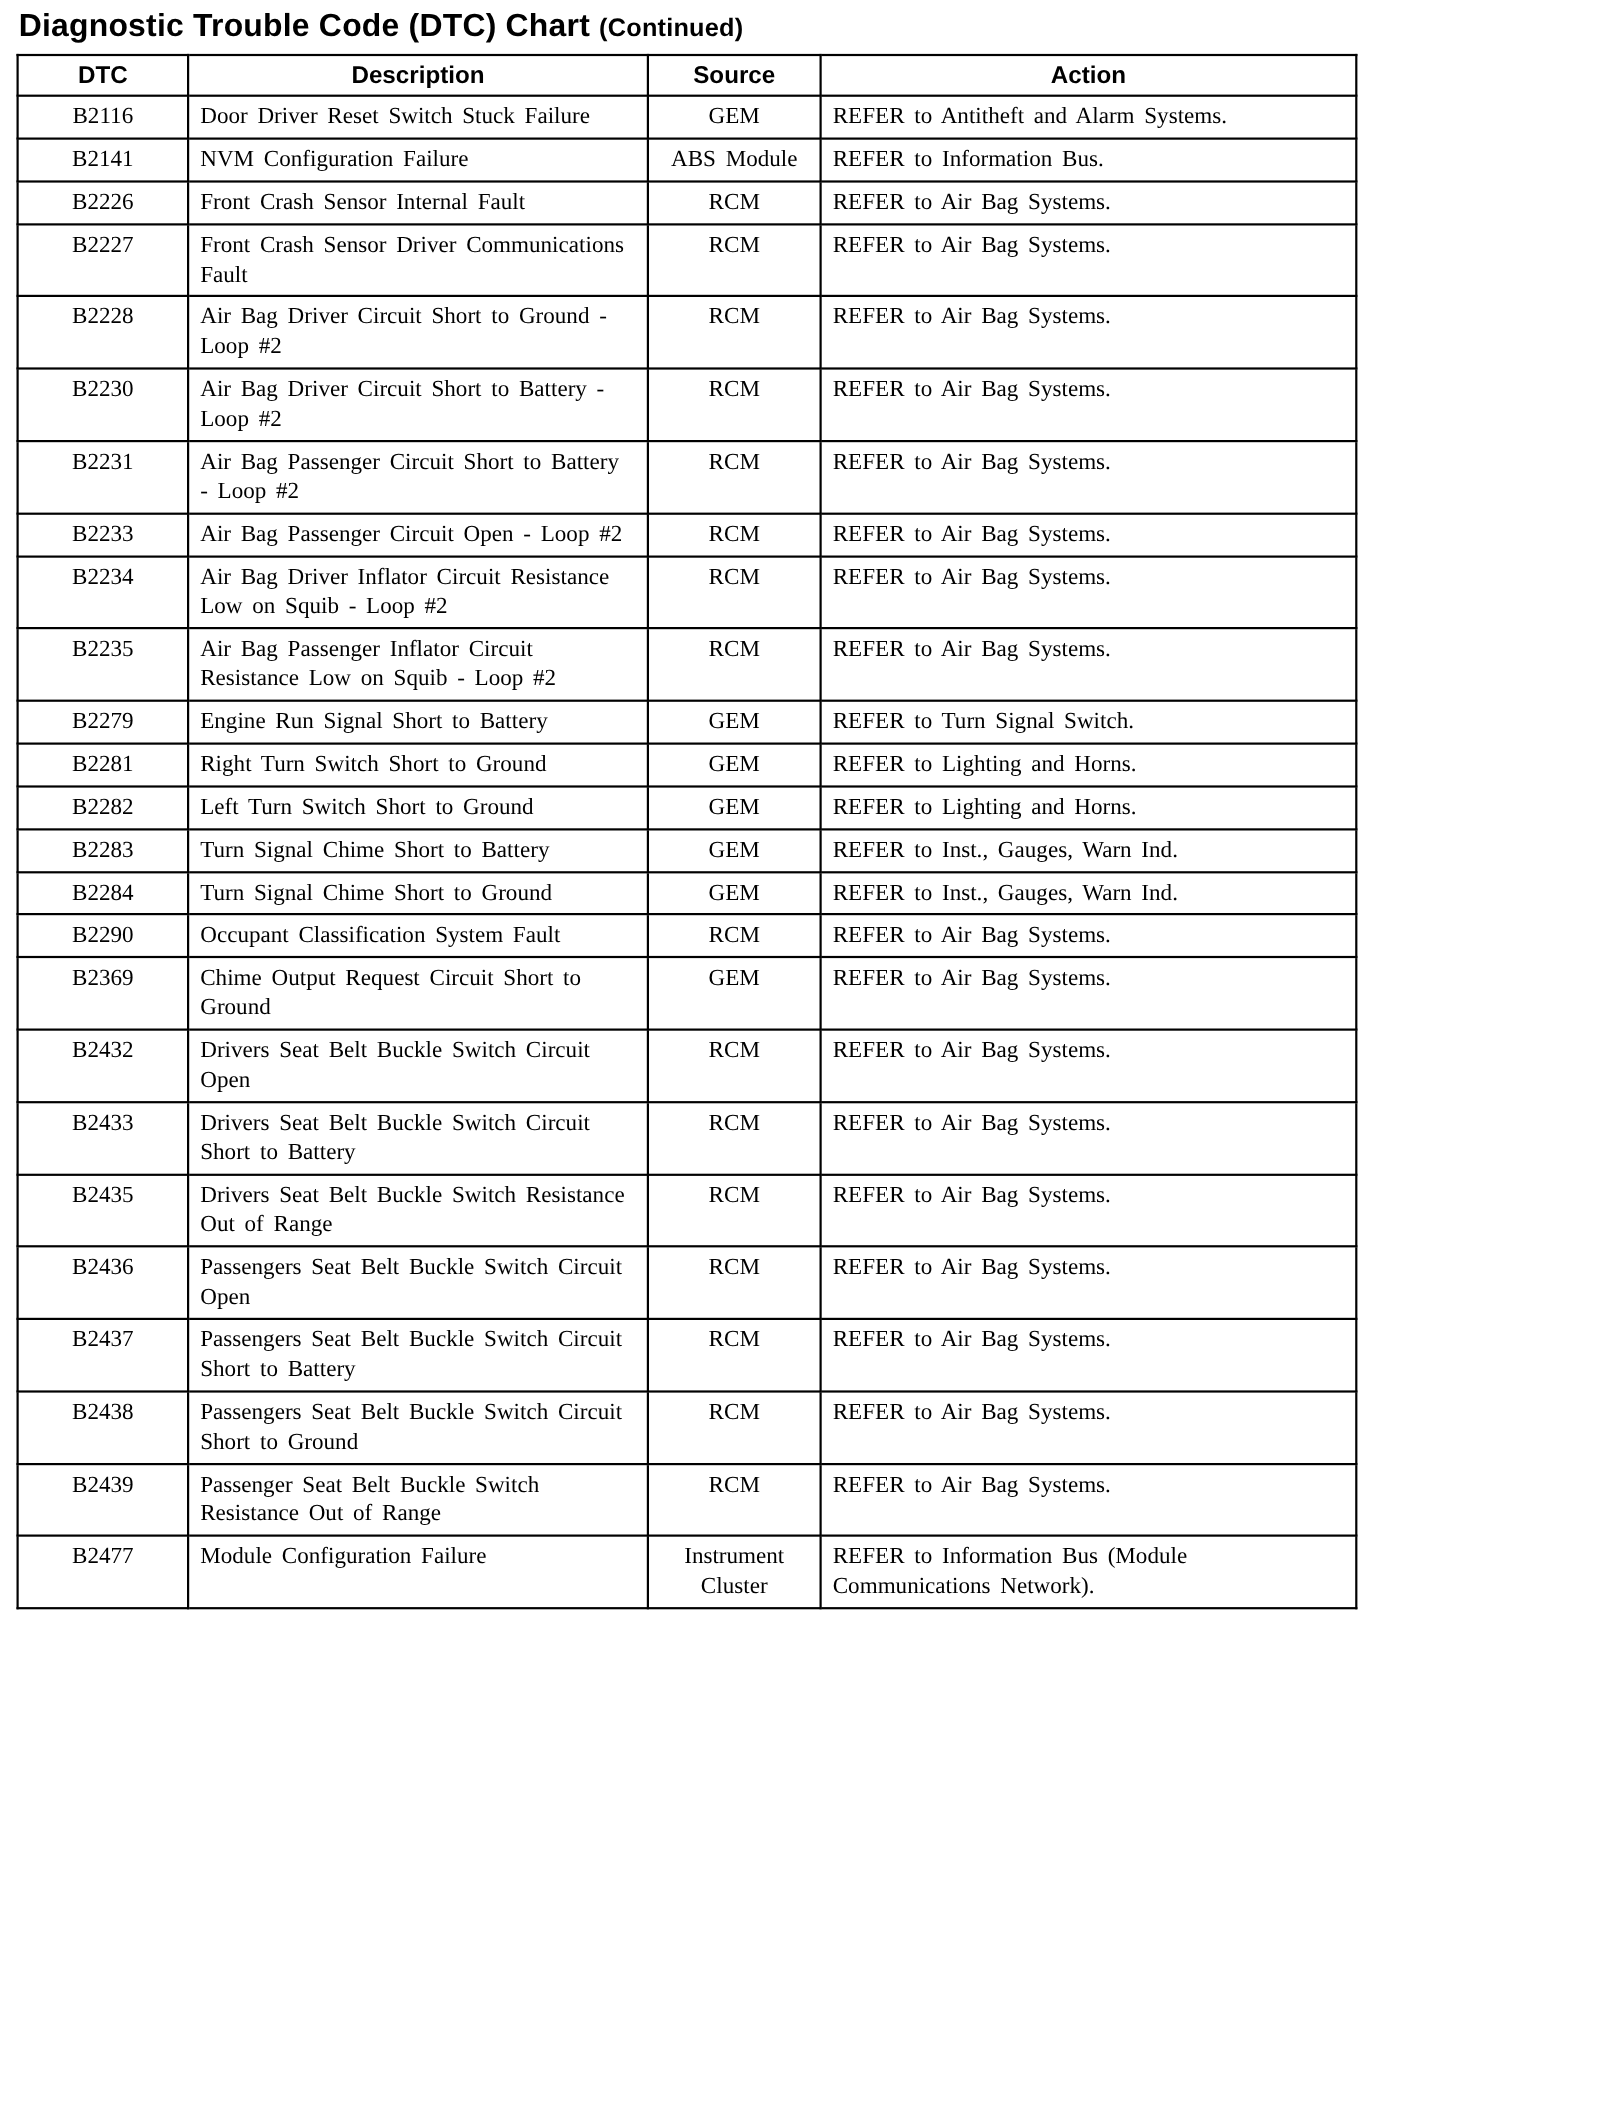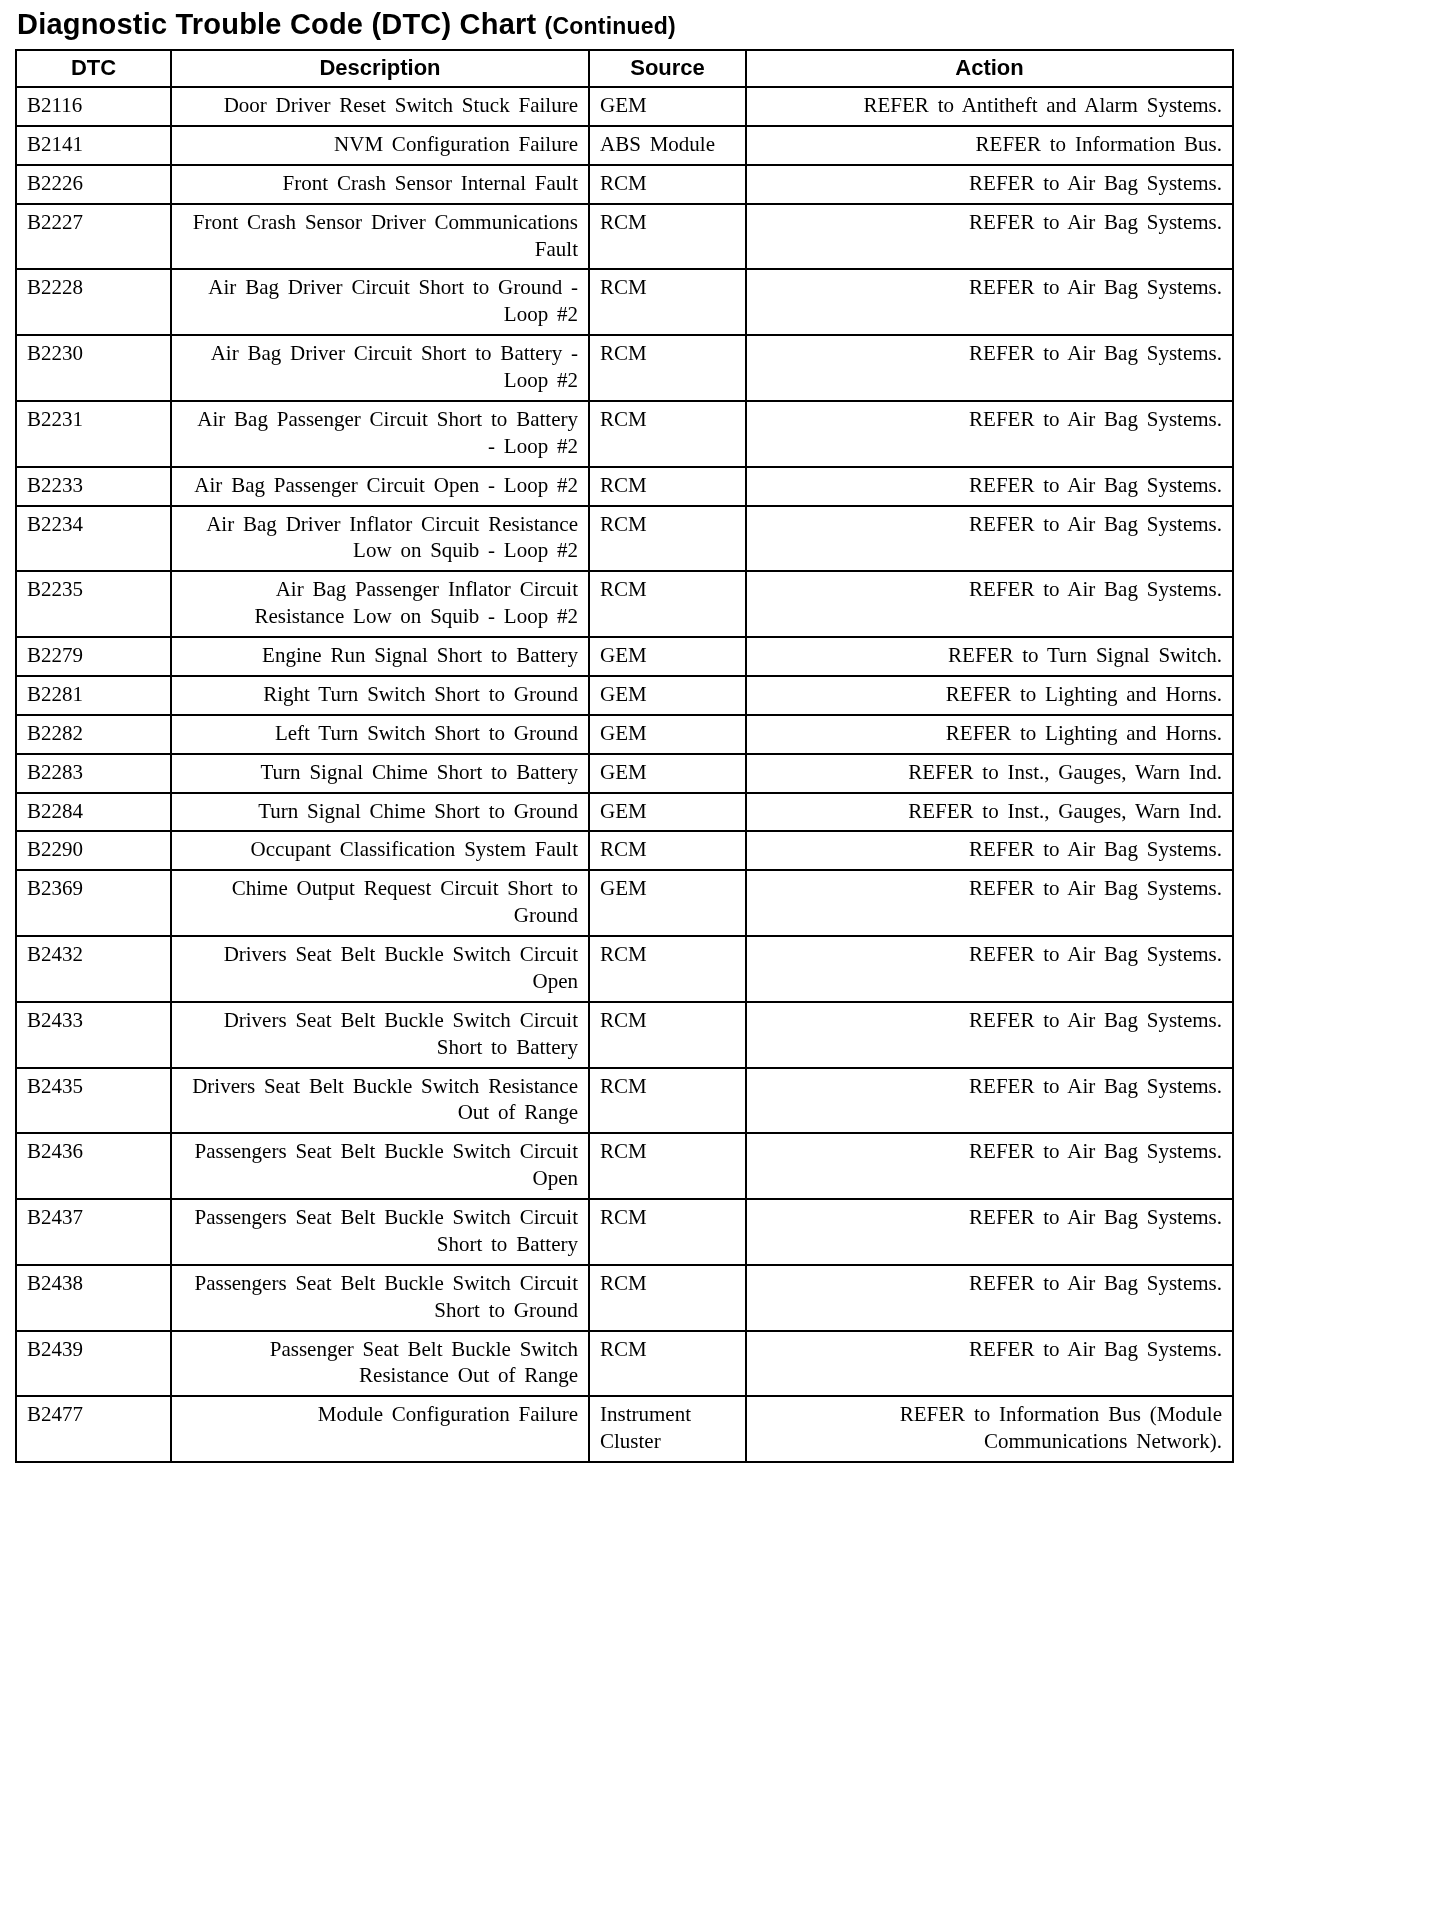--- a/index.html
+++ b/index.html
@@ -50,26 +50,26 @@
     margin-top: 28px;
   }
   table.dtc-table td {
     font-family: "Liberation Serif", serif;
     font-size: 21px;
     line-height: 1.28;
     padding: 4px 10px 6px 10px;
     word-spacing: 0.17em;
   }
   td.cell-dtc, td.cell-source {
-    text-align: left;
+    text-align: center;
     padding-left: 4px;
     padding-right: 4px;
   }
   td.cell-desc, td.cell-action {
-    text-align: right;
+    text-align: left;
   }
 </style>
 </head>
 <body>
 
 <div class="page">
 
   <h1 class="page-title">
     <span>Diagnostic Trouble Code (DTC) Chart</span>
     <span class="cont">(Continued)</span>

